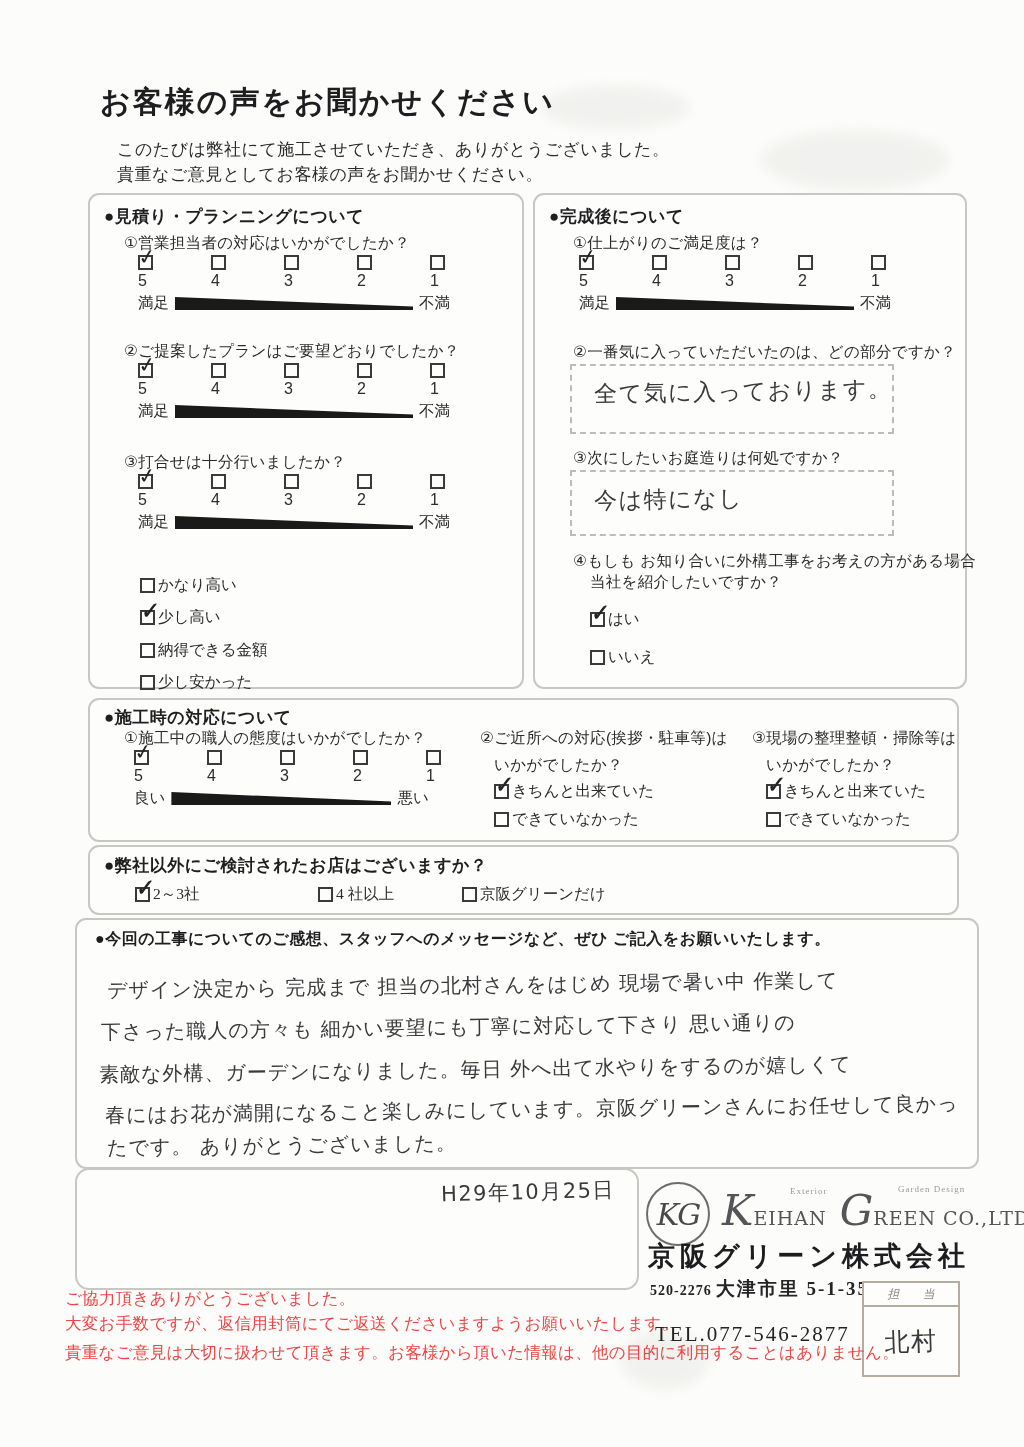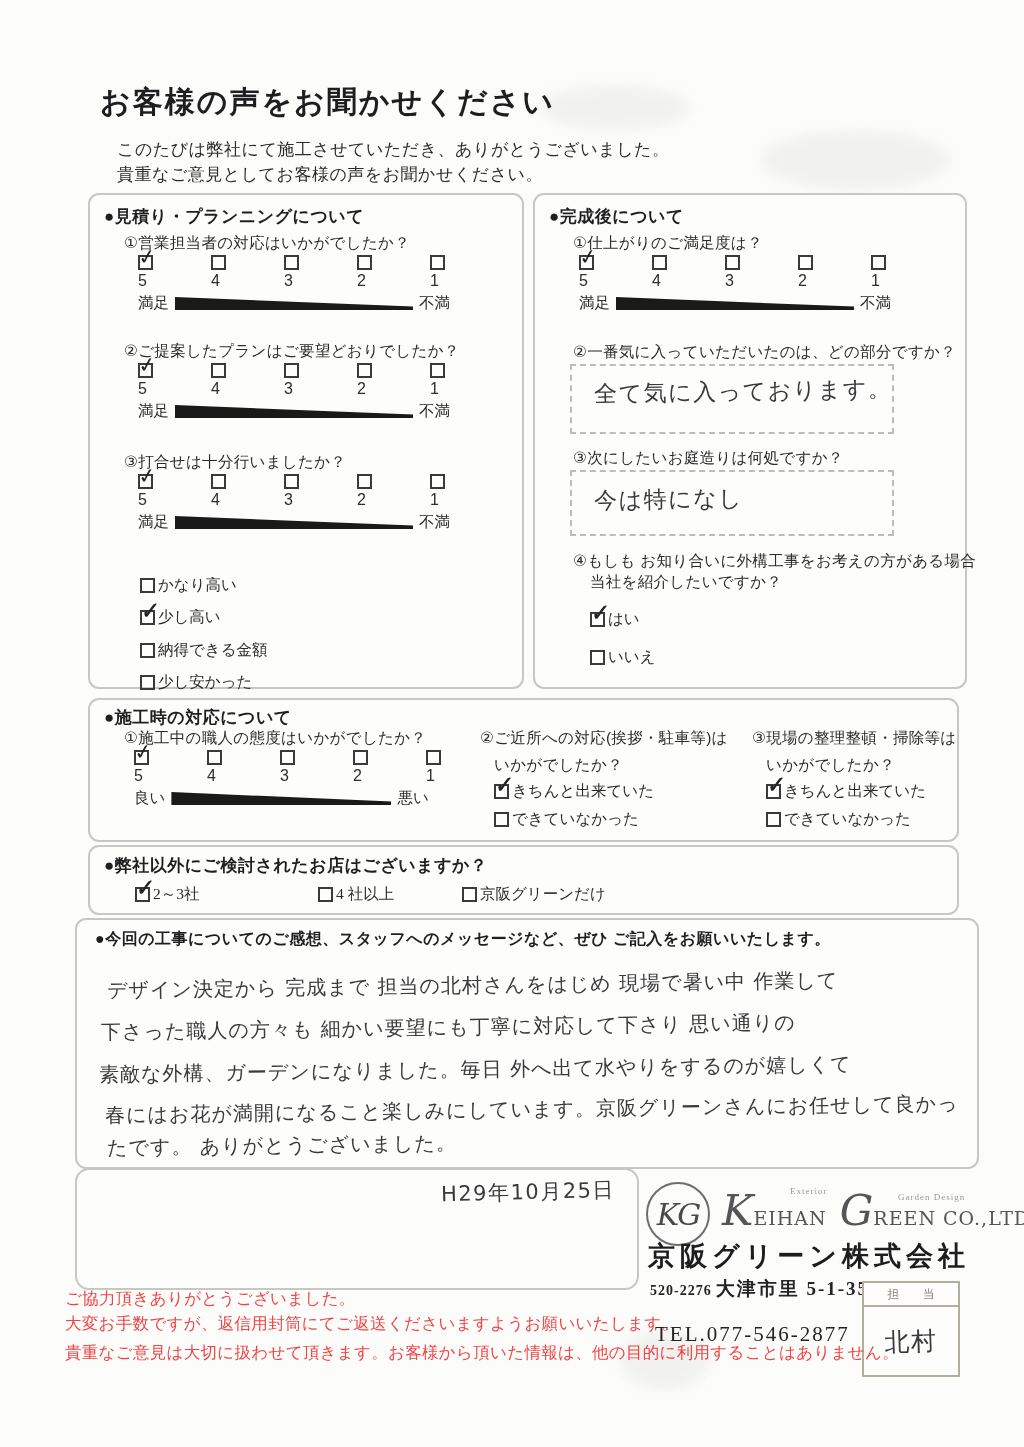--- a/index.html
+++ b/index.html
@@ -47,21 +47,21 @@
   .logo-caps{font-size:19px;letter-spacing:1px;}
   .logo-tiny{position:absolute;font-size:9px;color:#9a9a97;letter-spacing:1px;white-space:nowrap;font-family:"Liberation Serif",serif;}
   .co-name{position:absolute;font-family:"Liberation Serif","DejaVu Serif",serif;font-weight:700;font-size:27px;color:#1d1d1f;letter-spacing:5px;white-space:nowrap;}
   .co-addr{position:absolute;font-family:"Liberation Serif","DejaVu Serif",serif;color:#242426;white-space:nowrap;}
   .co-postal{font-size:14px;font-weight:700;letter-spacing:1px;}
   .co-street{font-size:19px;font-weight:700;letter-spacing:2px;}
   .co-tel{position:absolute;font-family:"Liberation Serif","DejaVu Serif",serif;font-size:21px;color:#242426;letter-spacing:2px;white-space:nowrap;margin-top:20px;}
   
   .staff-box{position:absolute;width:94px;height:92px;border:2px solid #b3aca0;background:#fdfdfc;}
   .staff-head{height:22px;border-bottom:2px solid #b3aca0;display:flex;align-items:center;justify-content:center;
-              font-size:12px;color:#8d867a;letter-spacing:10px;padding-left:10px;}
+              font-size:12px;color:#8d867a;letter-spacing:10px;padding-left:10px;font-style:italic;}
   .staff-name{height:68px;display:flex;align-items:center;justify-content:center;font-size:25px;transform:rotate(-2deg);}
   
   .foot{position:absolute;font-size:16.5px;color:#ef4444;white-space:nowrap;letter-spacing:.3px;}
 </style>
 </head>
 <body>
 
 <div class="page">
 
   <div class="smudge" style="left:540px;top:85px;width:150px;height:45px;"></div>
@@ -344,21 +344,21 @@
   </div>
 
   <div class="sig-box" style="left:75px;top:1168px;width:560px;height:118px;">
     <span class="hand abs" style="right:22px;top:8px;font-size:21px;transform:rotate(-1.5deg);">H29年10月25日</span>
   </div>
 
   <div class="monogram" style="left:646px;top:1182px;">
     <span>KG</span>
   </div>
   <div class="logo-tiny" style="left:790px;top:1186px;">Exterior</div>
-  <div class="logo-tiny" style="left:898px;top:1184px;margin-top:8px;">Garden Design</div>
+  <div class="logo-tiny" style="left:898px;top:1184px;">Garden Design</div>
   <div class="logo-line" style="left:722px;top:1190px;">
     <span class="logo-big">K</span><span class="logo-caps">EIHAN</span>
     <span class="logo-big" style="margin-left:8px;">G</span><span class="logo-caps">REEN CO.,LTD.</span>
   </div>
   <div class="co-name" style="left:648px;top:1238px;">京阪グリーン株式会社</div>
   <div class="co-addr" style="left:650px;top:1276px;">
     <span class="co-postal">520-2276</span>
     <span class="co-street">大津市里 5-1-35</span>
   </div>
   <div class="co-tel" style="left:655px;top:1302px;">TEL.077-546-2877</div>

